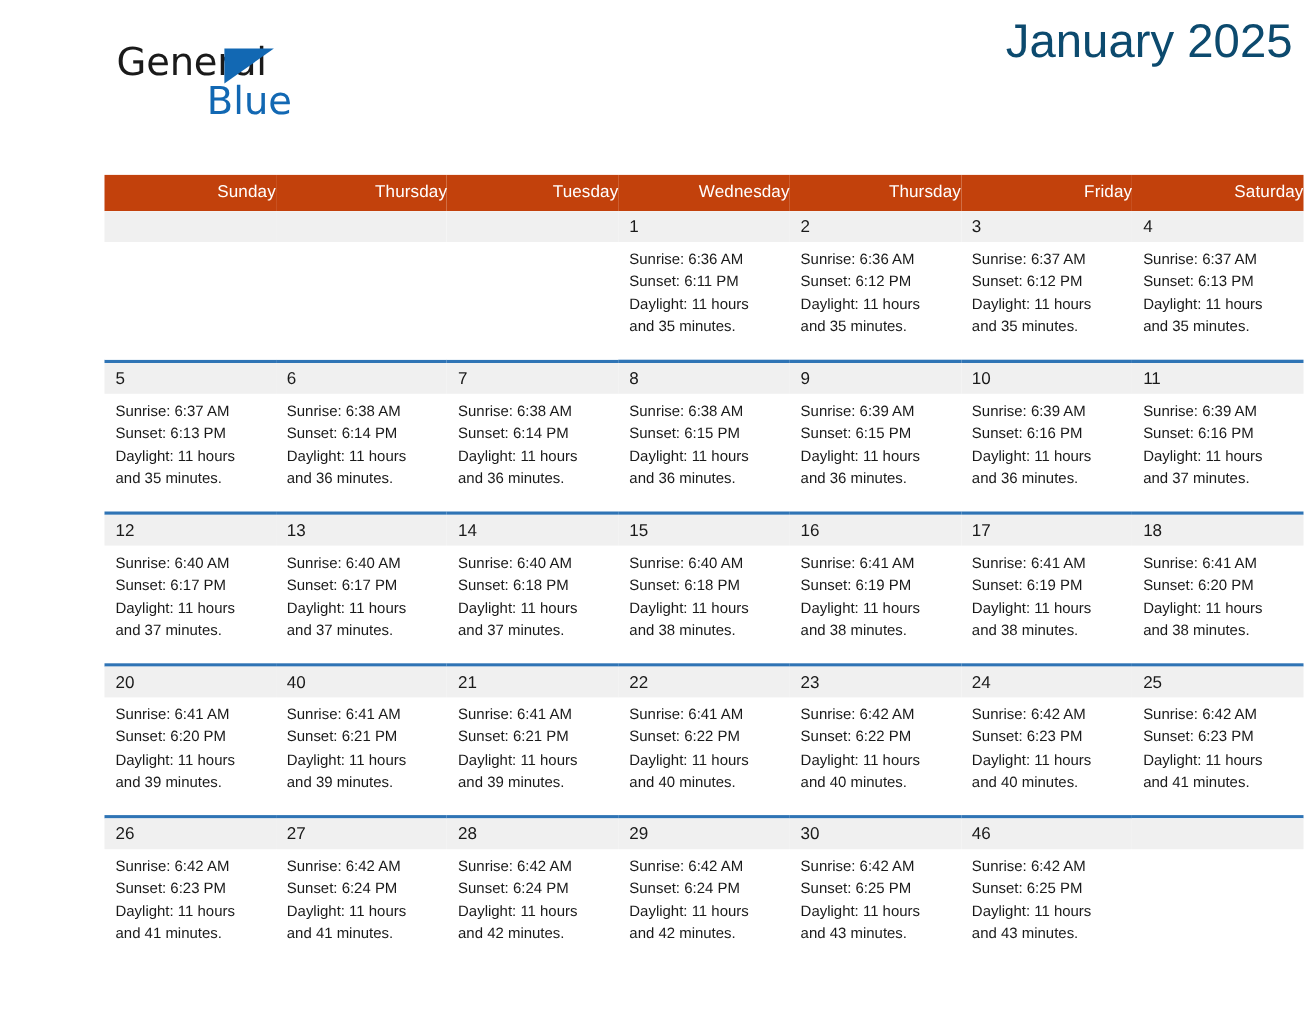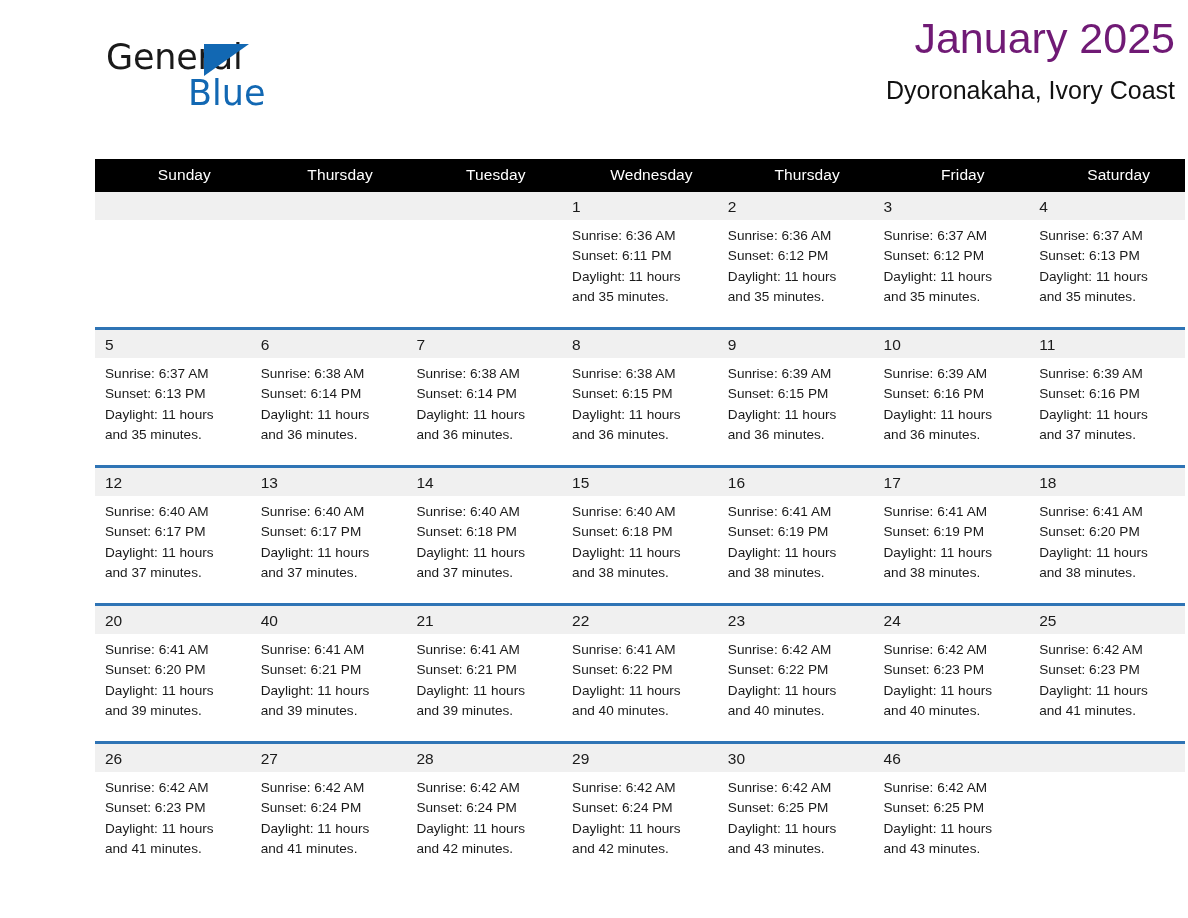--- a/index.html
+++ b/index.html
@@ -71,21 +71,21 @@
   .title-block {
     position: absolute;
     right: 10px;
     top: 12px;
     text-align: right;
   }
   .cal-title {
     font-size: 43px;
     line-height: 52px;
     font-weight: 400;
-    color: #701a75;
+    color: #0c4a6e;
     margin: 0;
     letter-spacing: 0px;
   }
   .cal-location {
     font-size: 25px;
     line-height: 32px;
     font-weight: 400;
     color: #111111;
     margin: 10px 0 0 0;
     letter-spacing: 0px;
@@ -96,25 +96,25 @@
     position: absolute;
     left: 49px;
     top: 159px;
     width: 1090px;
     border-collapse: collapse;
     table-layout: fixed;
   }
   .calendar col { width: 155.71px; }
 
   thead th {
-    background: #000000;
+    background: #c2410c;
     color: #ffffff;
     font-size: 15.5px;
     font-weight: 400;
-    text-align: center;
+    text-align: right;
     padding: 7px 0 8px 23px;
     height: 16px;
     letter-spacing: 0.1px;
   }
 
   tbody td {
     vertical-align: top;
     padding: 0;
     height: 135px;
     border-top: 3px solid #2f74b5;
@@ -155,21 +155,20 @@
   <div class="header">
 
     <div class="brand">
       <span class="brand-general">General</span>
       <span class="brand-triangle"></span>
       <span class="brand-blue">Blue</span>
     </div>
 
     <div class="title-block">
       <h1 class="cal-title">January 2025</h1>
-      <div class="cal-location">Dyoronakaha, Ivory Coast</div>
     </div>
 
   </div>
 
   <table class="calendar">
     <colgroup>
       <col>
         <col>
         <col>
         <col>

